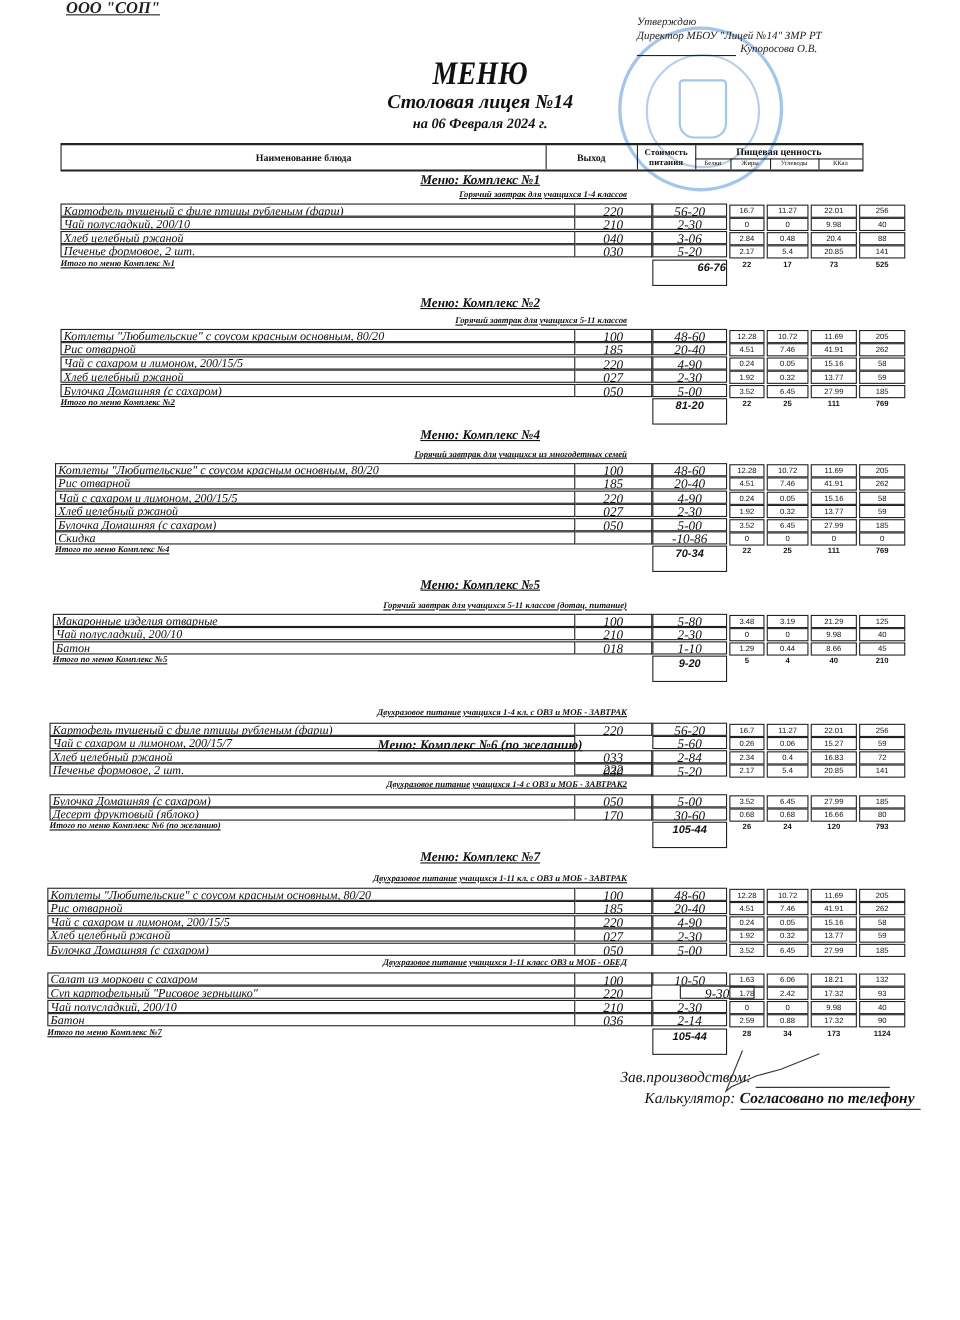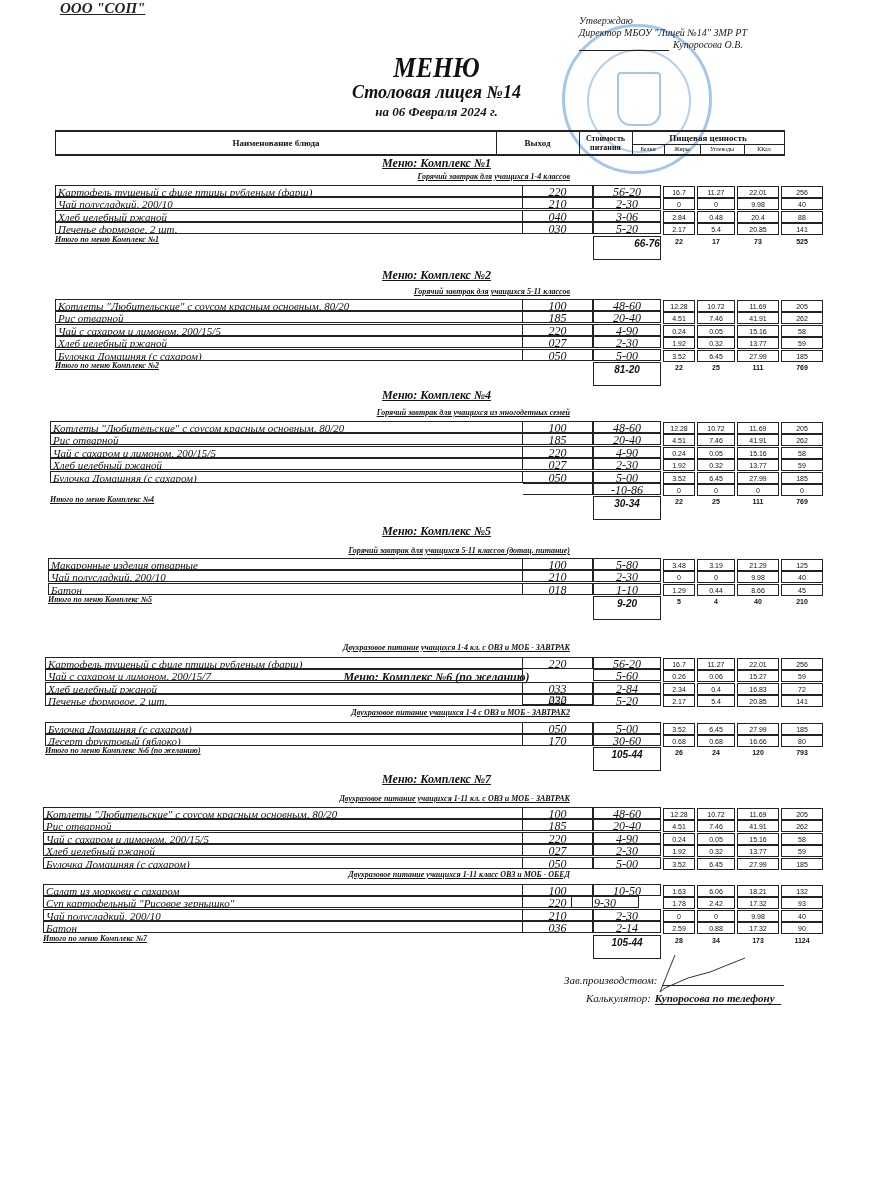--- a/index.html
+++ b/index.html
@@ -22,21 +22,21 @@
   .sect{position:absolute;left:0;width:873px;text-align:center;font-size:12px;font-weight:bold;font-style:italic;text-decoration:underline;}
   .grp{position:absolute;font-size:8px;font-weight:bold;font-style:italic;text-decoration:underline;text-align:right;}
   .row{position:absolute;height:13px;}
   .row .name{position:absolute;left:0;top:0;height:12px;border:1px solid #222;border-bottom:1px solid #222;font-size:11px;font-style:italic;line-height:12px;padding-left:2px;white-space:nowrap;overflow:hidden;box-sizing:border-box;}
   .row .yield{position:absolute;top:0;height:12px;border:1px solid #222;border-left:none;font-size:12px;font-style:italic;line-height:12px;text-align:center;box-sizing:border-box;}
   .row .cost{position:absolute;top:0;height:12px;border:1px solid #222;font-size:12px;font-style:italic;line-height:12px;text-align:center;box-sizing:border-box;}
   .row .nut{position:absolute;top:1px;height:12px;border:1px solid #222;font-size:7px;font-family:"Liberation Sans",sans-serif;line-height:12px;text-align:center;box-sizing:border-box;}
   .total-label{position:absolute;font-size:8px;font-weight:bold;font-style:italic;text-decoration:underline;}
   .total-box{position:absolute;width:68px;height:24px;border:1px solid #222;box-sizing:border-box;font-size:10px;font-weight:bold;font-style:italic;font-family:"Liberation Sans",sans-serif;text-align:center;line-height:14px;}
   .total-n{position:absolute;font-size:7px;font-weight:bold;font-family:"Liberation Sans",sans-serif;text-align:center;}
-  .sign{font-size:11px;font-style:italic;}
+  .sign{font-size:14px;font-style:italic;}
   .sign .ul{display:inline-block;width:122px;border-bottom:1px solid #222;height:12px;vertical-align:bottom;margin-left:4px;}
   .sign .ulv{display:inline-block;border-bottom:1px solid #222;font-weight:bold;margin-left:4px;padding-right:6px;}
 </style>
 </head>
 <body>
 
 <div class="abs org">ООО "СОП"</div>
 
 <div class="abs stamp">
   <div class="inner"></div>
@@ -205,29 +205,30 @@
     <div class="row" style="left:50px;top:470.5999999999999px;width:730px;">
       <div class="name" style="width:473px;">Булочка Домашняя (с сахаром)</div>
       <div class="yield" style="left:473px;width:70px;">050</div>
       <div class="cost" style="left:543px;width:68px;">5-00</div>
       <div class="nut" style="left:613px;width:32px;">3.52</div>
       <div class="nut" style="left:647px;width:38px;">6.45</div>
       <div class="nut" style="left:687px;width:42px;">27.99</div>
       <div class="nut" style="left:731px;width:42px;">185</div>
     </div>
     <div class="row" style="left:50px;top:482.9999999999999px;width:730px;">
+      <div class="name" style="width:473px;">Скидка</div>
       <div class="yield" style="left:473px;width:70px;"></div>
       <div class="cost" style="left:543px;width:68px;">-10-86</div>
       <div class="nut" style="left:613px;width:32px;">0</div>
       <div class="nut" style="left:647px;width:38px;">0</div>
       <div class="nut" style="left:687px;width:42px;">0</div>
       <div class="nut" style="left:731px;width:42px;">0</div>
     </div>
     <div class="total-label" style="left:50px;top:495.39999999999986px;">Итого по меню Комплекс №4</div>
-    <div class="total-box" style="left:593px;top:496.39999999999986px;">30-34</div>
+    <div class="total-box" style="left:593px;top:496.39999999999986px;">70-34</div>
     <div class="total-n" style="left:663px;top:498.39999999999986px;width:32px;">22</div>
     <div class="total-n" style="left:697px;top:498.39999999999986px;width:38px;">25</div>
     <div class="total-n" style="left:737px;top:498.39999999999986px;width:42px;">111</div>
     <div class="total-n" style="left:781px;top:498.39999999999986px;width:42px;">769</div>
     <div class="sect" style="top:524px;">Меню: Комплекс №5</div>
     <div class="grp" style="left:48px;width:522px;top:546px;">Горячий завтрак для учащихся 5-11 классов (дотац. питание)</div>
     <div class="row" style="left:48px;top:558px;width:732px;">
       <div class="name" style="width:475px;">Макаронные изделия отварные</div>
       <div class="yield" style="left:475px;width:70px;">100</div>
       <div class="cost" style="left:545px;width:68px;">5-80</div>
@@ -376,21 +377,21 @@
       <div class="yield" style="left:480px;width:70px;">100</div>
       <div class="cost" style="left:550px;width:68px;">10-50</div>
       <div class="nut" style="left:620px;width:32px;">1.63</div>
       <div class="nut" style="left:654px;width:38px;">6.06</div>
       <div class="nut" style="left:694px;width:42px;">18.21</div>
       <div class="nut" style="left:738px;width:42px;">132</div>
     </div>
     <div class="row" style="left:43px;top:896.3999999999999px;width:737px;">
       <div class="name" style="width:480px;">Суп картофельный "Рисовое зернышко"</div>
       <div class="yield" style="left:480px;width:70px;">220</div>
-      <div class="cost" style="left:528px;width:68px;">9-30</div>
+      <div class="cost" style="left:575px;width:68px;">9-30</div>
       <div class="nut" style="left:620px;width:32px;">1.78</div>
       <div class="nut" style="left:654px;width:38px;">2.42</div>
       <div class="nut" style="left:694px;width:42px;">17.32</div>
       <div class="nut" style="left:738px;width:42px;">93</div>
     </div>
     <div class="row" style="left:43px;top:908.7999999999998px;width:737px;">
       <div class="name" style="width:480px;">Чай полусладкий, 200/10</div>
       <div class="yield" style="left:480px;width:70px;">210</div>
       <div class="cost" style="left:550px;width:68px;">2-30</div>
       <div class="nut" style="left:620px;width:32px;">0</div>
@@ -412,17 +413,17 @@
     <div class="total-n" style="left:663px;top:936.5999999999998px;width:32px;">28</div>
     <div class="total-n" style="left:697px;top:936.5999999999998px;width:38px;">34</div>
     <div class="total-n" style="left:737px;top:936.5999999999998px;width:42px;">173</div>
     <div class="total-n" style="left:781px;top:936.5999999999998px;width:42px;">1124</div>
   </div>
 
 <div class="abs sign" style="left:564px;top:973px;">
   <span>Зав.производством:</span><span class="ul"></span>
 </div>
 <div class="abs sign" style="left:586px;top:992px;">
-  <span>Калькулятор:</span><span class="ulv">Купоросова по телефону</span>
+  <span>Калькулятор:</span><span class="ulv">Согласовано по телефону</span>
 </div>
 <svg class="abs" style="left:640px;top:950px;" width="110" height="50">
   <path d="M35 5 L20 42 L25 38 L48 28 L70 22 L105 8" stroke="#333" stroke-width="1" fill="none"></path>
 </svg>
 
 </body></html>

